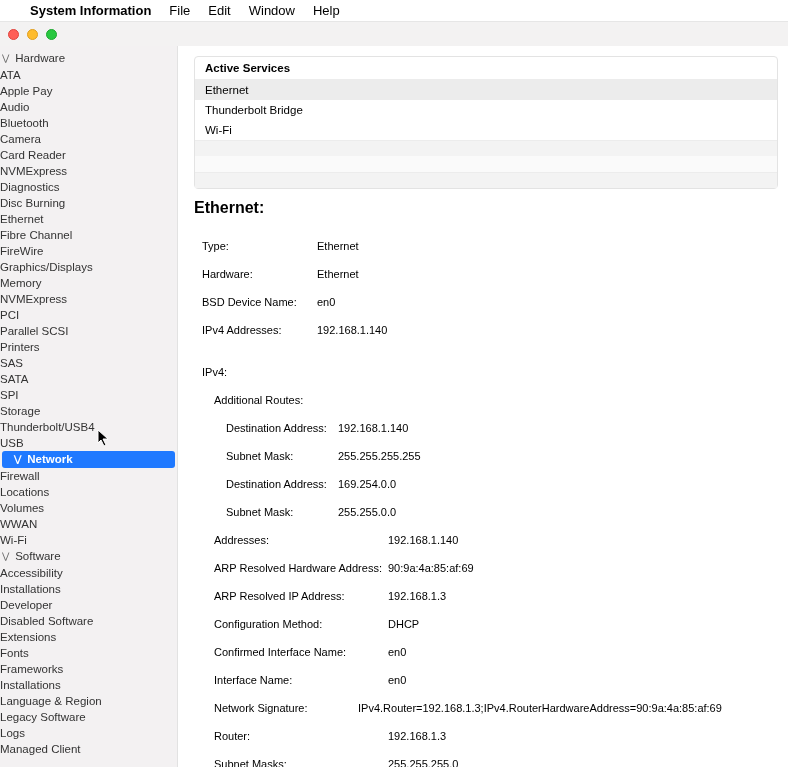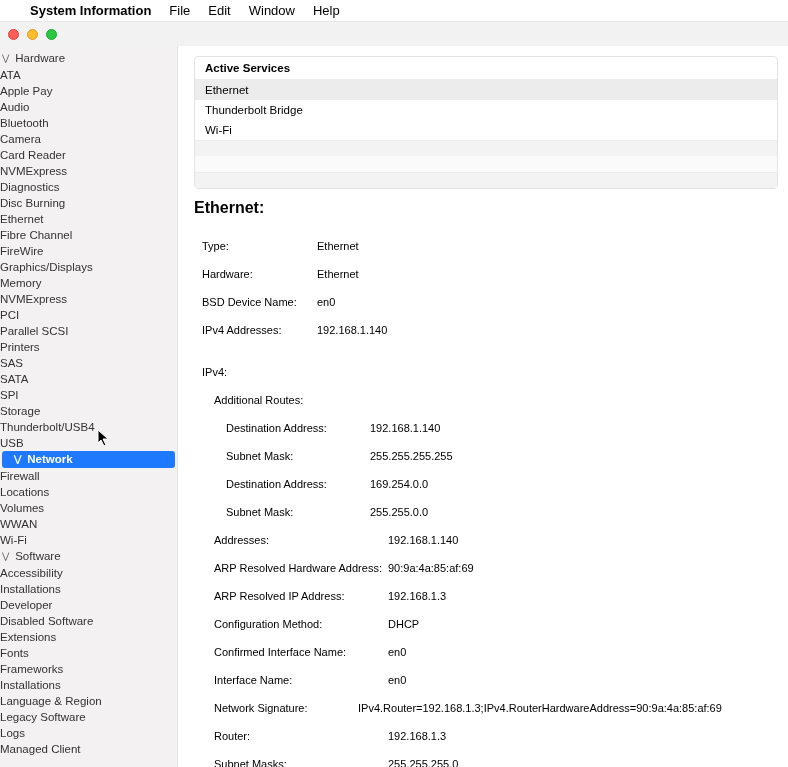--- a/index.html
+++ b/index.html
@@ -101,21 +101,21 @@
   margin: 10px 0 8px 0;
 }
 .kv {
   font-size: 11px;
   line-height: 14px;
   white-space: pre;
 }
 .kv-row { display: flex; }
 .ind1 { padding-left: 8px; }
 .ind2 { padding-left: 20px; }
-.ind3 { padding-left: 32px; gap: 32px; }
+.ind3 { padding-left: 32px; }
 .mouse-ptr {
   position: absolute;
   left: 97px; top: 429px;
   pointer-events: none;
 }
 </style>
 </head>
 <body>
 
 <div class="menubar">

